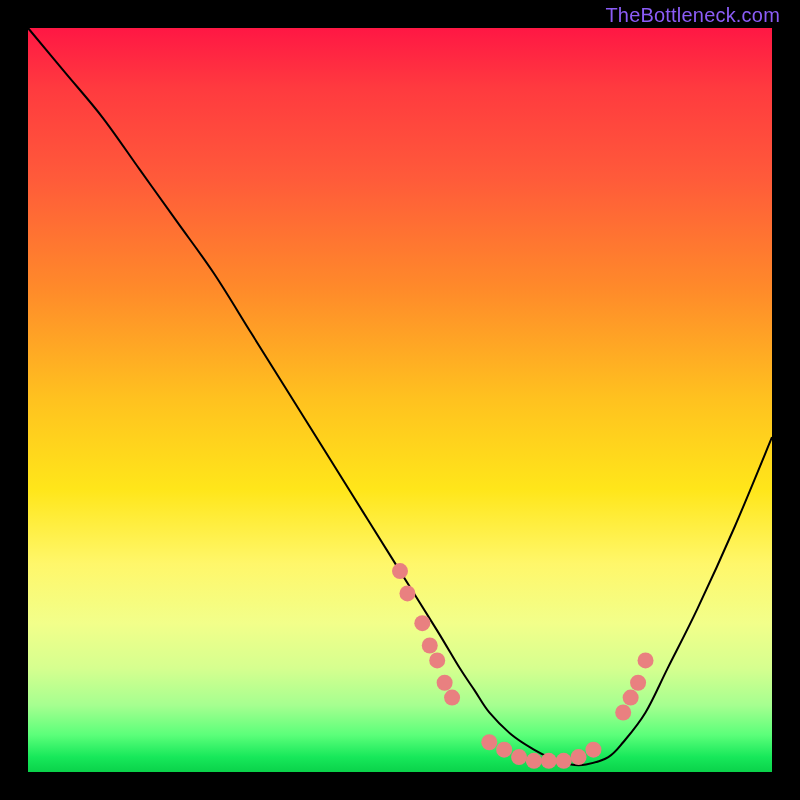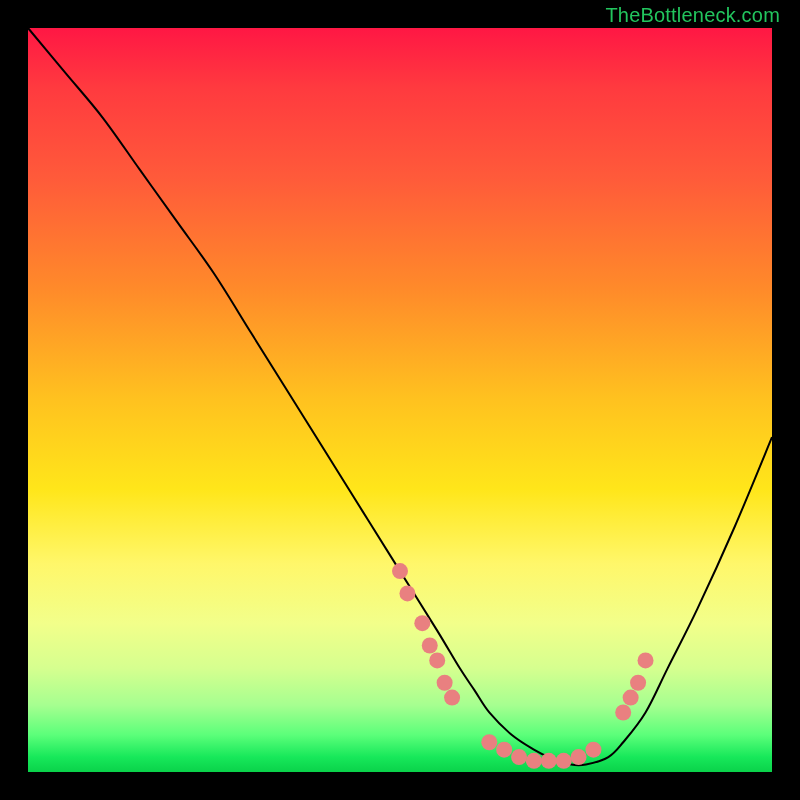--- a/index.html
+++ b/index.html
@@ -39,21 +39,21 @@
       #a6ff90 91%,
       #5cff7a 95%,
       #17e85a 98%,
       #0ad24a 100%
     );
   }
   .watermark {
     position: absolute;
     top: 4px;
     right: 20px;
-    color: #22c55e;
+    color: #8b5cf6;
     font-size: 20px;
     font-weight: 500;
     letter-spacing: 0.2px;
   }
   svg.curve {
     position: absolute;
     left: 0;
     top: 0;
     width: 744px;
     height: 744px;

